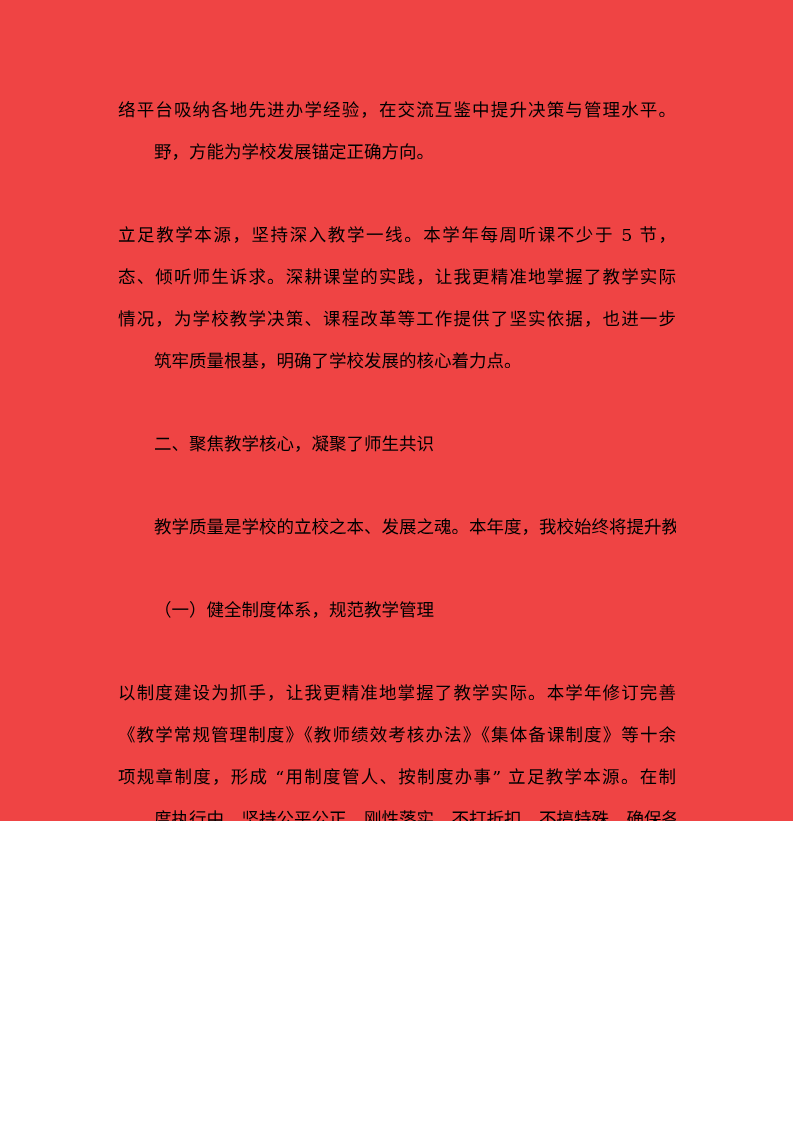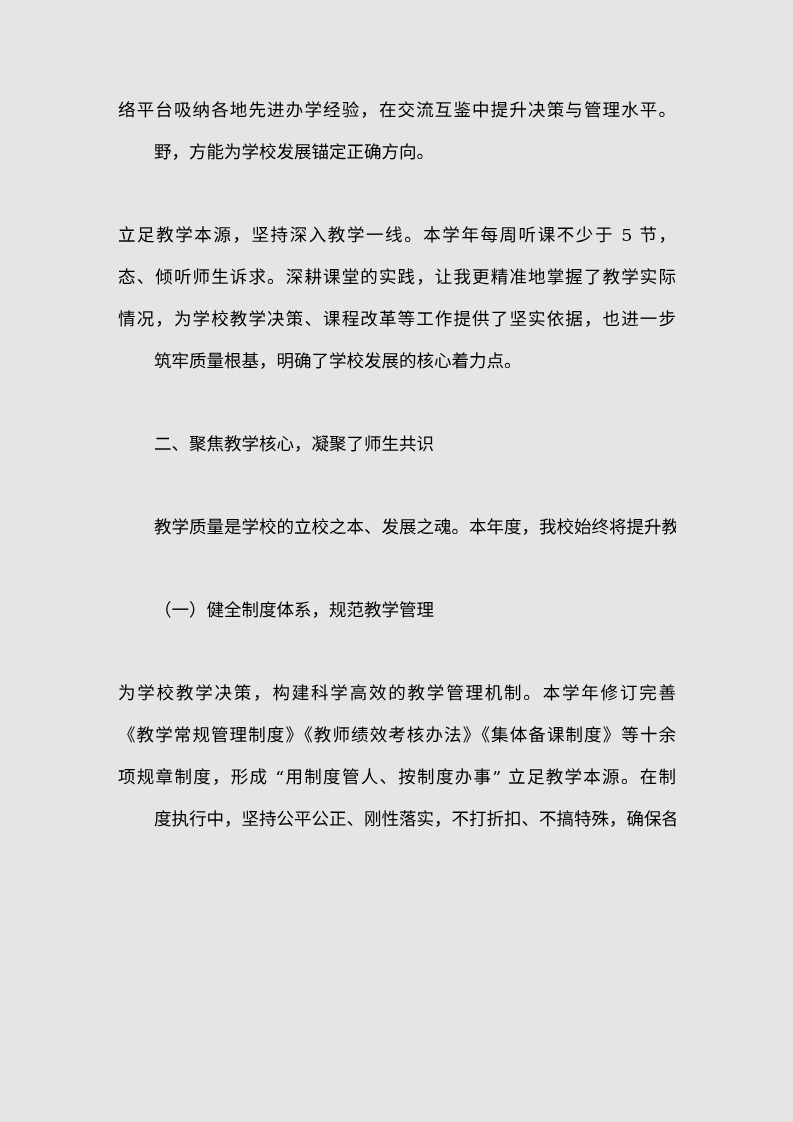--- a/index.html
+++ b/index.html
@@ -4,23 +4,23 @@
 <title>Document Page</title>
 <style>
   html, body {
     margin: 0;
     padding: 0;
     background: #ffffff;
   }
   .page {
     position: relative;
     width: 793px;
-    height: 1122px;
+    height: 821px;
     margin: 0 auto;
-    background: #e5e5e5;
+    background: #ef4444;
     color: #000000;
     overflow: hidden;
     font-family: "DejaVu Serif", "Liberation Serif", serif;
   }
   .content {
     padding: 89px 117px 0 118px;
   }
   .block {
     margin-bottom: 41px;
   }
@@ -65,19 +65,19 @@
       <div class="block block-heading">
         <div class="line">二、聚焦教学核心，凝聚了师生共识</div>
       </div>
       <div class="block block-paragraph">
         <div class="line">教学质量是学校的立校之本、发展之魂。本年度，我校始终将提升教</div>
       </div>
       <div class="block block-subheading">
         <div class="line">（一）健全制度体系，规范教学管理</div>
       </div>
       <div class="block block-paragraph">
-        <div class="line">为学校教学决策，构建科学高效的教学管理机制。本学年修订完善</div>
+        <div class="line">以制度建设为抓手，让我更精准地掌握了教学实际。本学年修订完善</div>
         <div class="line">《教学常规管理制度》《教师绩效考核办法》《集体备课制度》等十余</div>
         <div class="line">项规章制度，形成 “用制度管人、按制度办事” 立足教学本源。在制</div>
         <div class="line">度执行中，坚持公平公正、刚性落实，不打折扣、不搞特殊，确保各</div>
       </div>
     </div>
 </div>
 
 </body></html>

